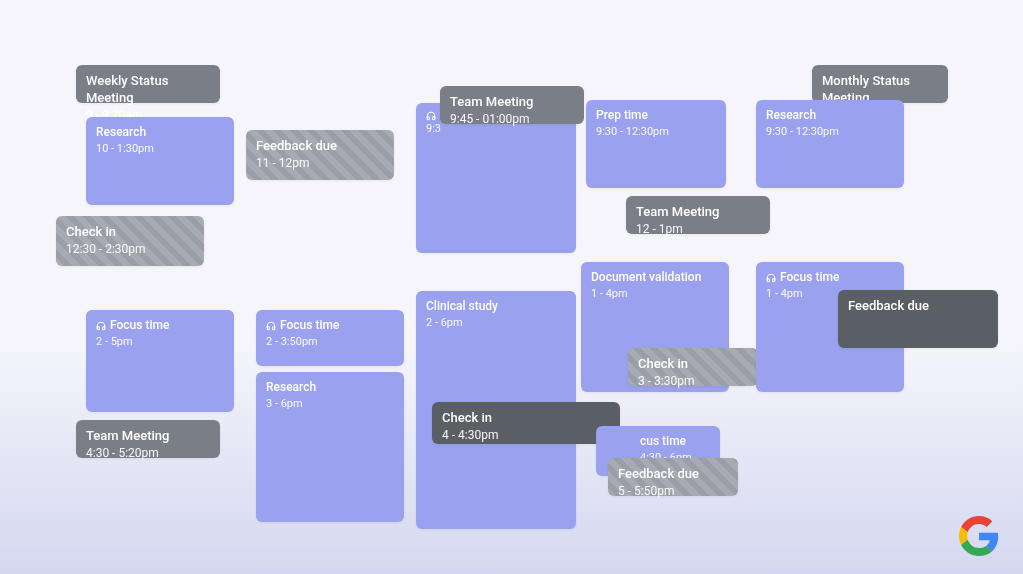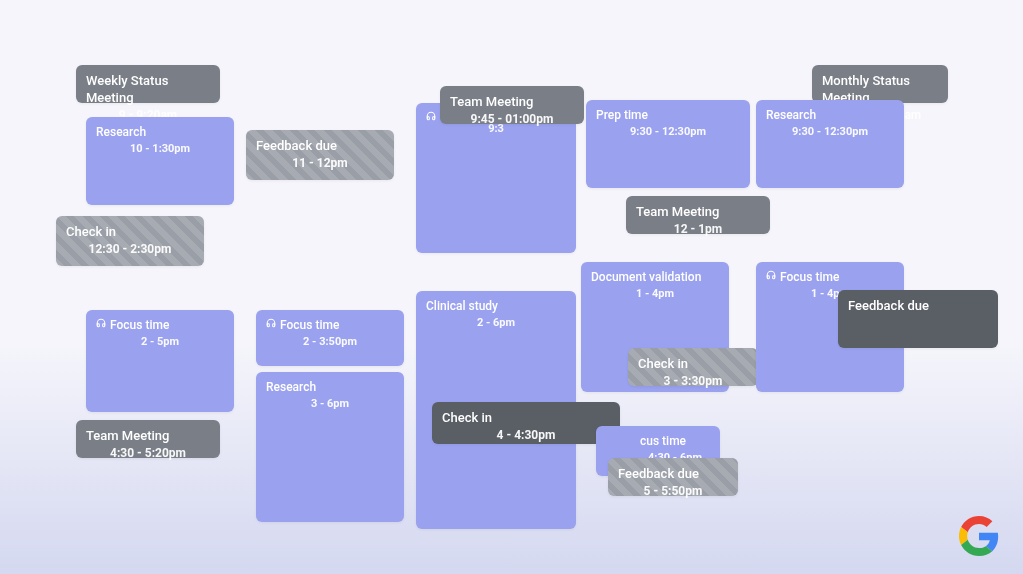--- a/index.html
+++ b/index.html
@@ -31,29 +31,28 @@
         rgba(255,255,255,0.13) 6px,
         transparent 6px,
         transparent 12px
       );
     }
     .event .title {
       font-size: 12px;
       font-weight: 500;
       line-height: 1.3;
       display: flex;
-      align-items: flex-start;
+      align-items: center;
       gap: 4px;
     }
     .event .time {
       font-size: 11px;
-      font-weight: 700;
+      font-weight: 400;
       opacity: 0.95;
       line-height: 1.4;
-      text-align: center;
     }
     .event.big .title { font-size: 13px; }
     .event.big .time { font-size: 12px; }
     .headphones-icon {
       display: inline-block;
       width: 10px;
       height: 10px;
       position: relative;
       flex-shrink: 0;
     }
@@ -164,21 +163,21 @@
   <div class="time"><span>2 - 6pm</span></div>
 </div>
 
 <div class="event darkgray big" style="left:432px; top:402px; width:188px; height:42px;">
   <div class="title">
       <span>Check in</span>
     </div>
   <div class="time"><span>4 - 4:30pm</span></div>
 </div>
 
-<div class="event purple" style="left:586px; top:100px; width:164px; height:88px;">
+<div class="event purple" style="left:586px; top:100px; width:140px; height:88px;">
   <div class="title">
       <span>Prep time</span>
     </div>
   <div class="time"><span>9:30 - 12:30pm</span></div>
 </div>
 
 <div class="event gray big" style="left:626px; top:196px; width:144px; height:38px;">
   <div class="title">
       <span>Team Meeting</span>
     </div>

